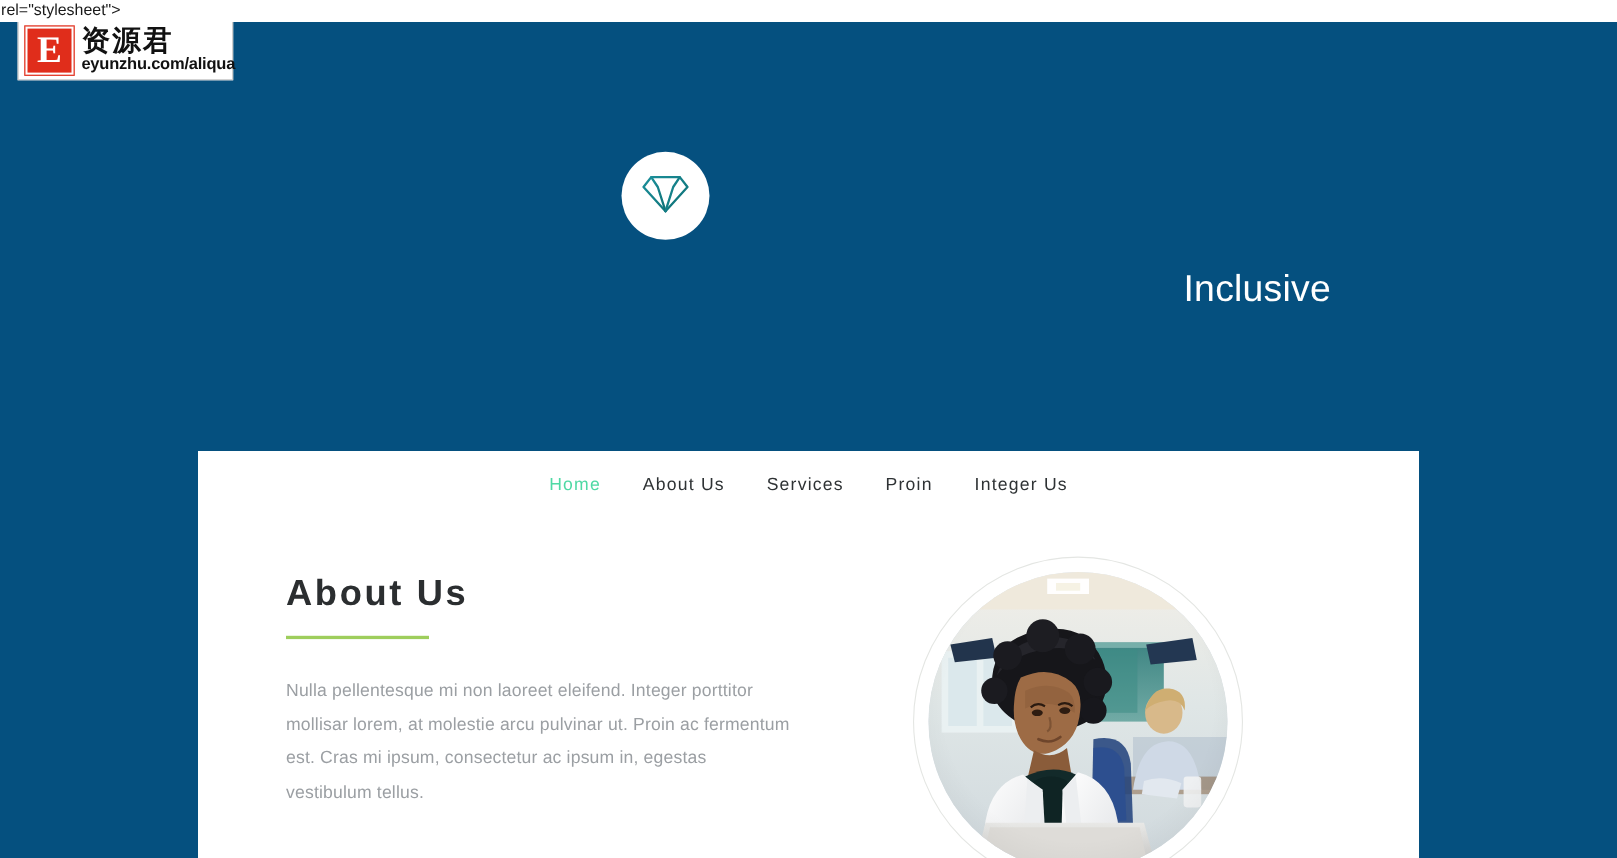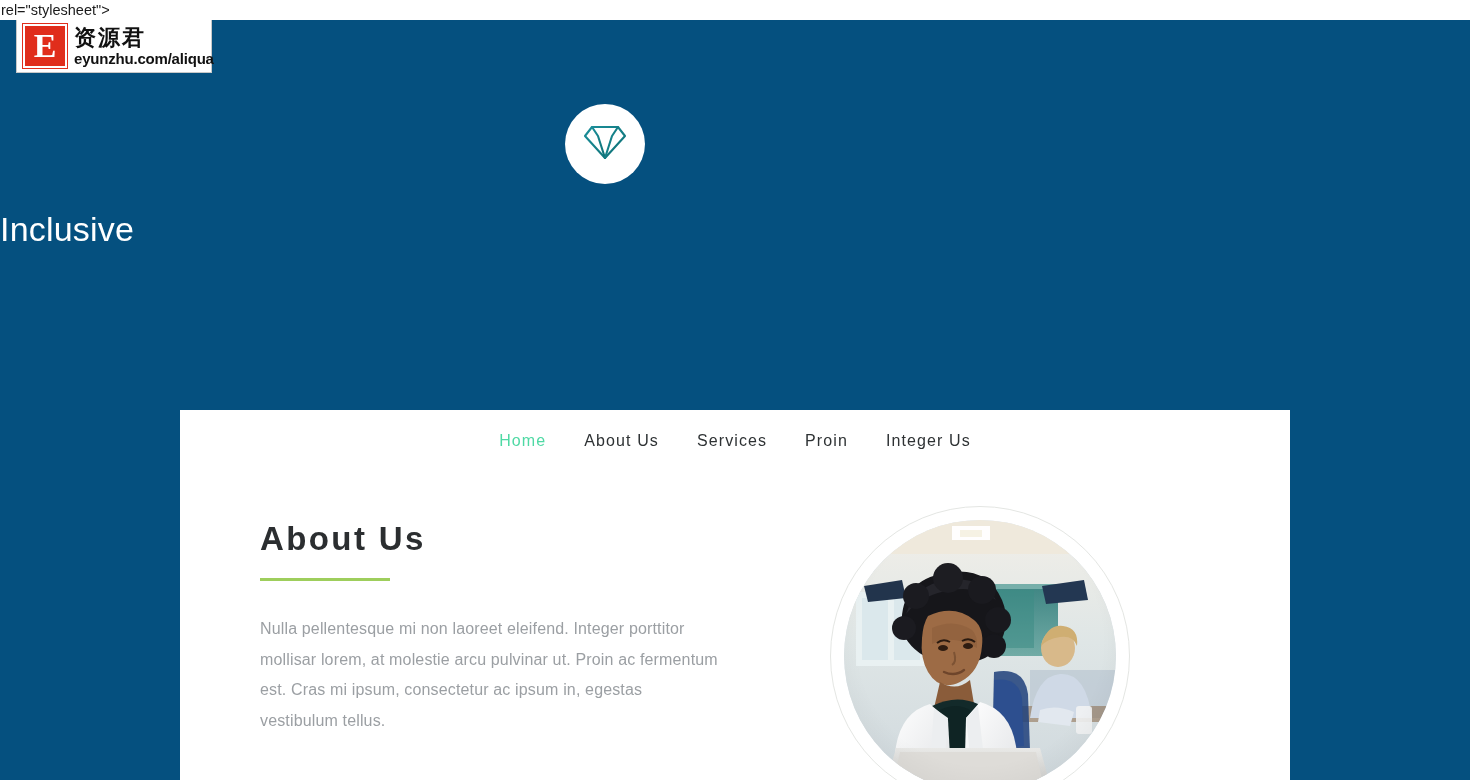--- a/index.html
+++ b/index.html
@@ -70,42 +70,42 @@
     line-height: 34px;
   }
   .logo-text {
     margin-left: 7px;
     display: flex;
     flex-direction: column;
     justify-content: center;
   }
   .logo-cn {
     font-family: "DejaVu Sans", sans-serif;
-    font-size: 22px;
+    font-size: 26px;
     line-height: 25px;
     color: #111111;
     font-weight: bold;
     letter-spacing: 2px;
   }
   .logo-url {
     font-family: "Liberation Sans", sans-serif;
     font-size: 15px;
     line-height: 17px;
     color: #111111;
     font-weight: bold;
     letter-spacing: -0.2px;
   }
 
   
   .hero {
     position: absolute;
     left: 0; top: 0;
     width: 1210px;
-    text-align: left;
-    padding-top: 84px;
+    text-align: right;
+    padding-top: 118px;
   }
   .hero-icon-circle {
     width: 80px; height: 80px;
     border-radius: 50%;
     background: #ffffff;
     margin: 0 auto;
     display: flex;
     align-items: center;
     justify-content: center;
   }

